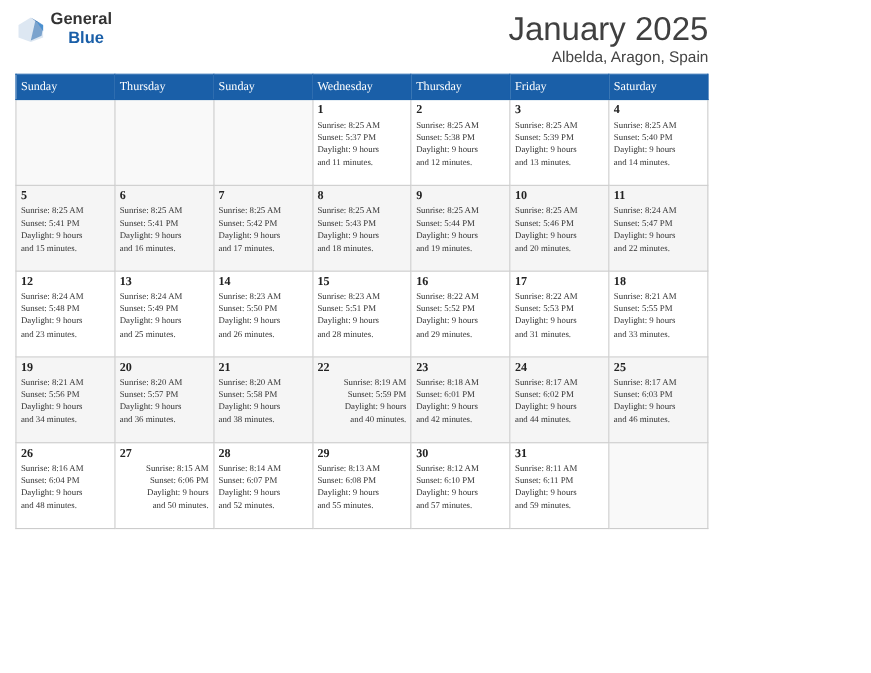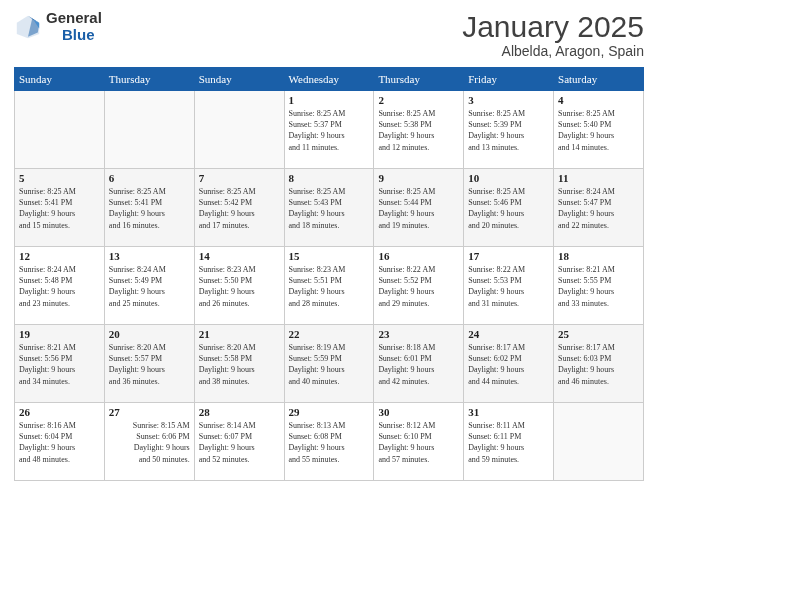--- a/index.html
+++ b/index.html
@@ -292,21 +292,21 @@
           </td>
           <td>
             <span class="day-num">21</span>
             <div class="day-info" style="white-space: pre-line;">Sunrise: 8:20 AM
 Sunset: 5:58 PM
 Daylight: 9 hours
 and 38 minutes.</div>
           </td>
           <td>
             <span class="day-num">22</span>
-            <div class="day-info" style="white-space: pre-line;">Sunrise: 8:19 AM
+            <div class="day-info" style="white-space: pre-line; text-align: right;">Sunrise: 8:19 AM
 Sunset: 5:59 PM
 Daylight: 9 hours
 and 40 minutes.</div>
           </td>
           <td>
             <span class="day-num">23</span>
             <div class="day-info" style="white-space: pre-line;">Sunrise: 8:18 AM
 Sunset: 6:01 PM
 Daylight: 9 hours
 and 42 minutes.</div>

